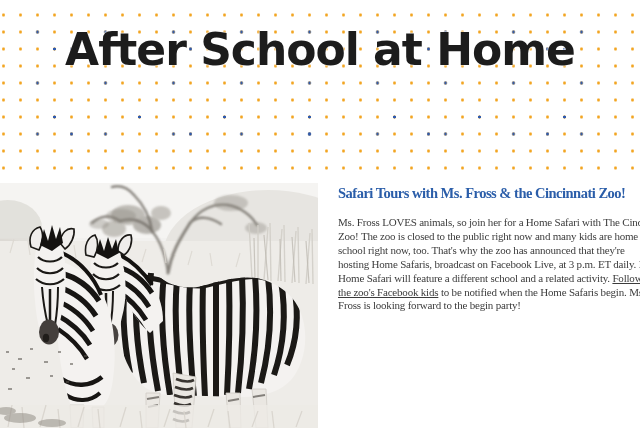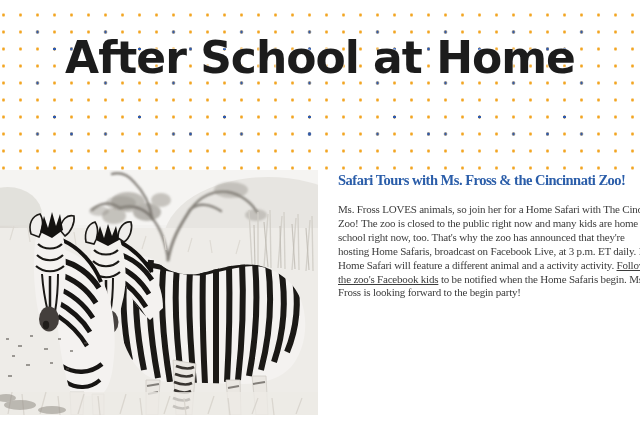--- a/index.html
+++ b/index.html
@@ -13,28 +13,28 @@
     background-image:
       radial-gradient(circle, var(--dot-blue,#2D5AAF) 1.1px, rgba(0,0,0,0) 1.8px),
       radial-gradient(circle, var(--dot-blue,#2D5AAF) 1.1px, rgba(0,0,0,0) 1.8px),
       radial-gradient(circle, var(--dot-blue,#2D5AAF) 1.1px, rgba(0,0,0,0) 1.8px),
       radial-gradient(circle, var(--dot-orange,#F2A522) 1.1px, rgba(0,0,0,0) 1.8px);
     background-size:68px 51px, 85px 68px, 119px 85px, 17px 17px;
     background-position:3.5px 6.5px, 12px 15px, 12px 6.5px, -5px 6.5px;
     background-repeat:repeat;
   }
   .hero h1{
-    margin:0;padding-top:36px;text-align:center;
+    margin:0;padding-top:28px;text-align:center;
     font-family:"DejaVu Sans", sans-serif;
     font-weight:800;font-size:44px;line-height:1;letter-spacing:-1px;
     color:var(--title-color,#1C1C1C);
     text-shadow:0 0 2px #fff, 0 0 3px #fff;
   }
   
-  .main{display:flex;align-items:flex-start;}
+  .main{display:flex;align-items:flex-start;margin-top:13px;}
   .photo{width:318px;height:245px;flex:none;overflow:hidden;}
   .photo svg{display:block;}
   .article{flex:none;width:420px;margin-left:20px;padding-top:1px;}
   .article h2{
     margin:0 0 13px 0;line-height:19px;
     font-size:14.5px;font-weight:bold;letter-spacing:-0.5px;
     color:var(--heading-color,#2A5DA9);
     white-space:nowrap;
   }
   .line{
@@ -296,19 +296,19 @@
       </svg>
     </div>
 
     <div class="article">
       <h2>Safari Tours with Ms. Fross &amp; the Cincinnati Zoo!</h2>
 
       <p class="line"><span>Ms. Fross LOVES animals, so join her for a Home Safari with The Cincinnati</span></p>
       <p class="line"><span>Zoo! The zoo is closed to the public right now and many kids are home from</span></p>
       <p class="line"><span>school right now, too. That's why the zoo has announced that they're</span></p>
       <p class="line"><span>hosting Home Safaris, broadcast on Facebook Live, at 3 p.m. ET daily. Each</span></p>
-      <p class="line"><span>Home Safari will feature a different animal and a activity activity. </span><a class="link" href="#">Follow</a></p>
+      <p class="line"><span>Home Safari will feature a different school and a related activity. </span><a class="link" href="#">Follow</a></p>
       <p class="line"><a class="link" href="#">the zoo's Facebook kids</a><span> to be notified when the Home Safaris begin. Ms.</span></p>
       <p class="line"><span>Fross is looking forward to the begin party!</span></p>
     </div>
 
   </div>
 </div>
 
 </body></html>

